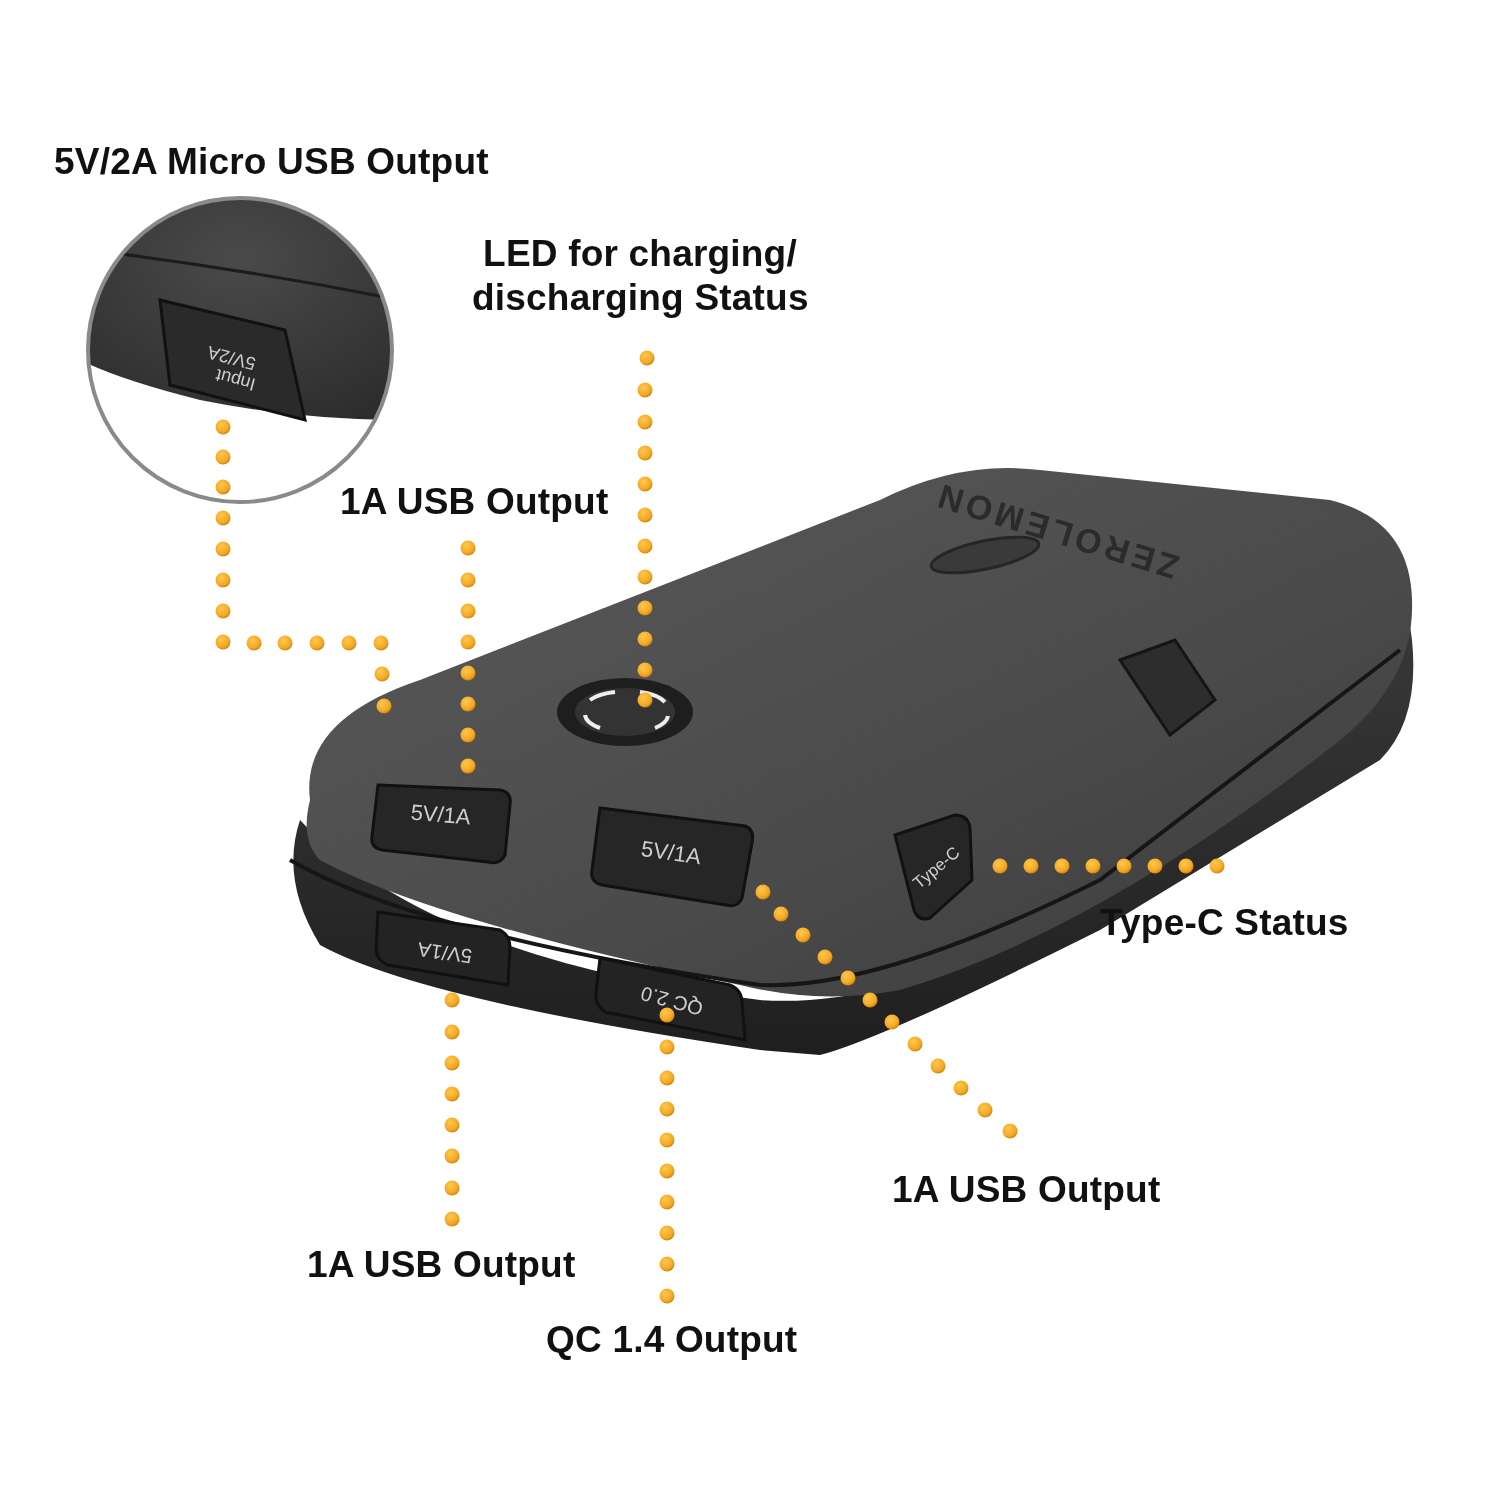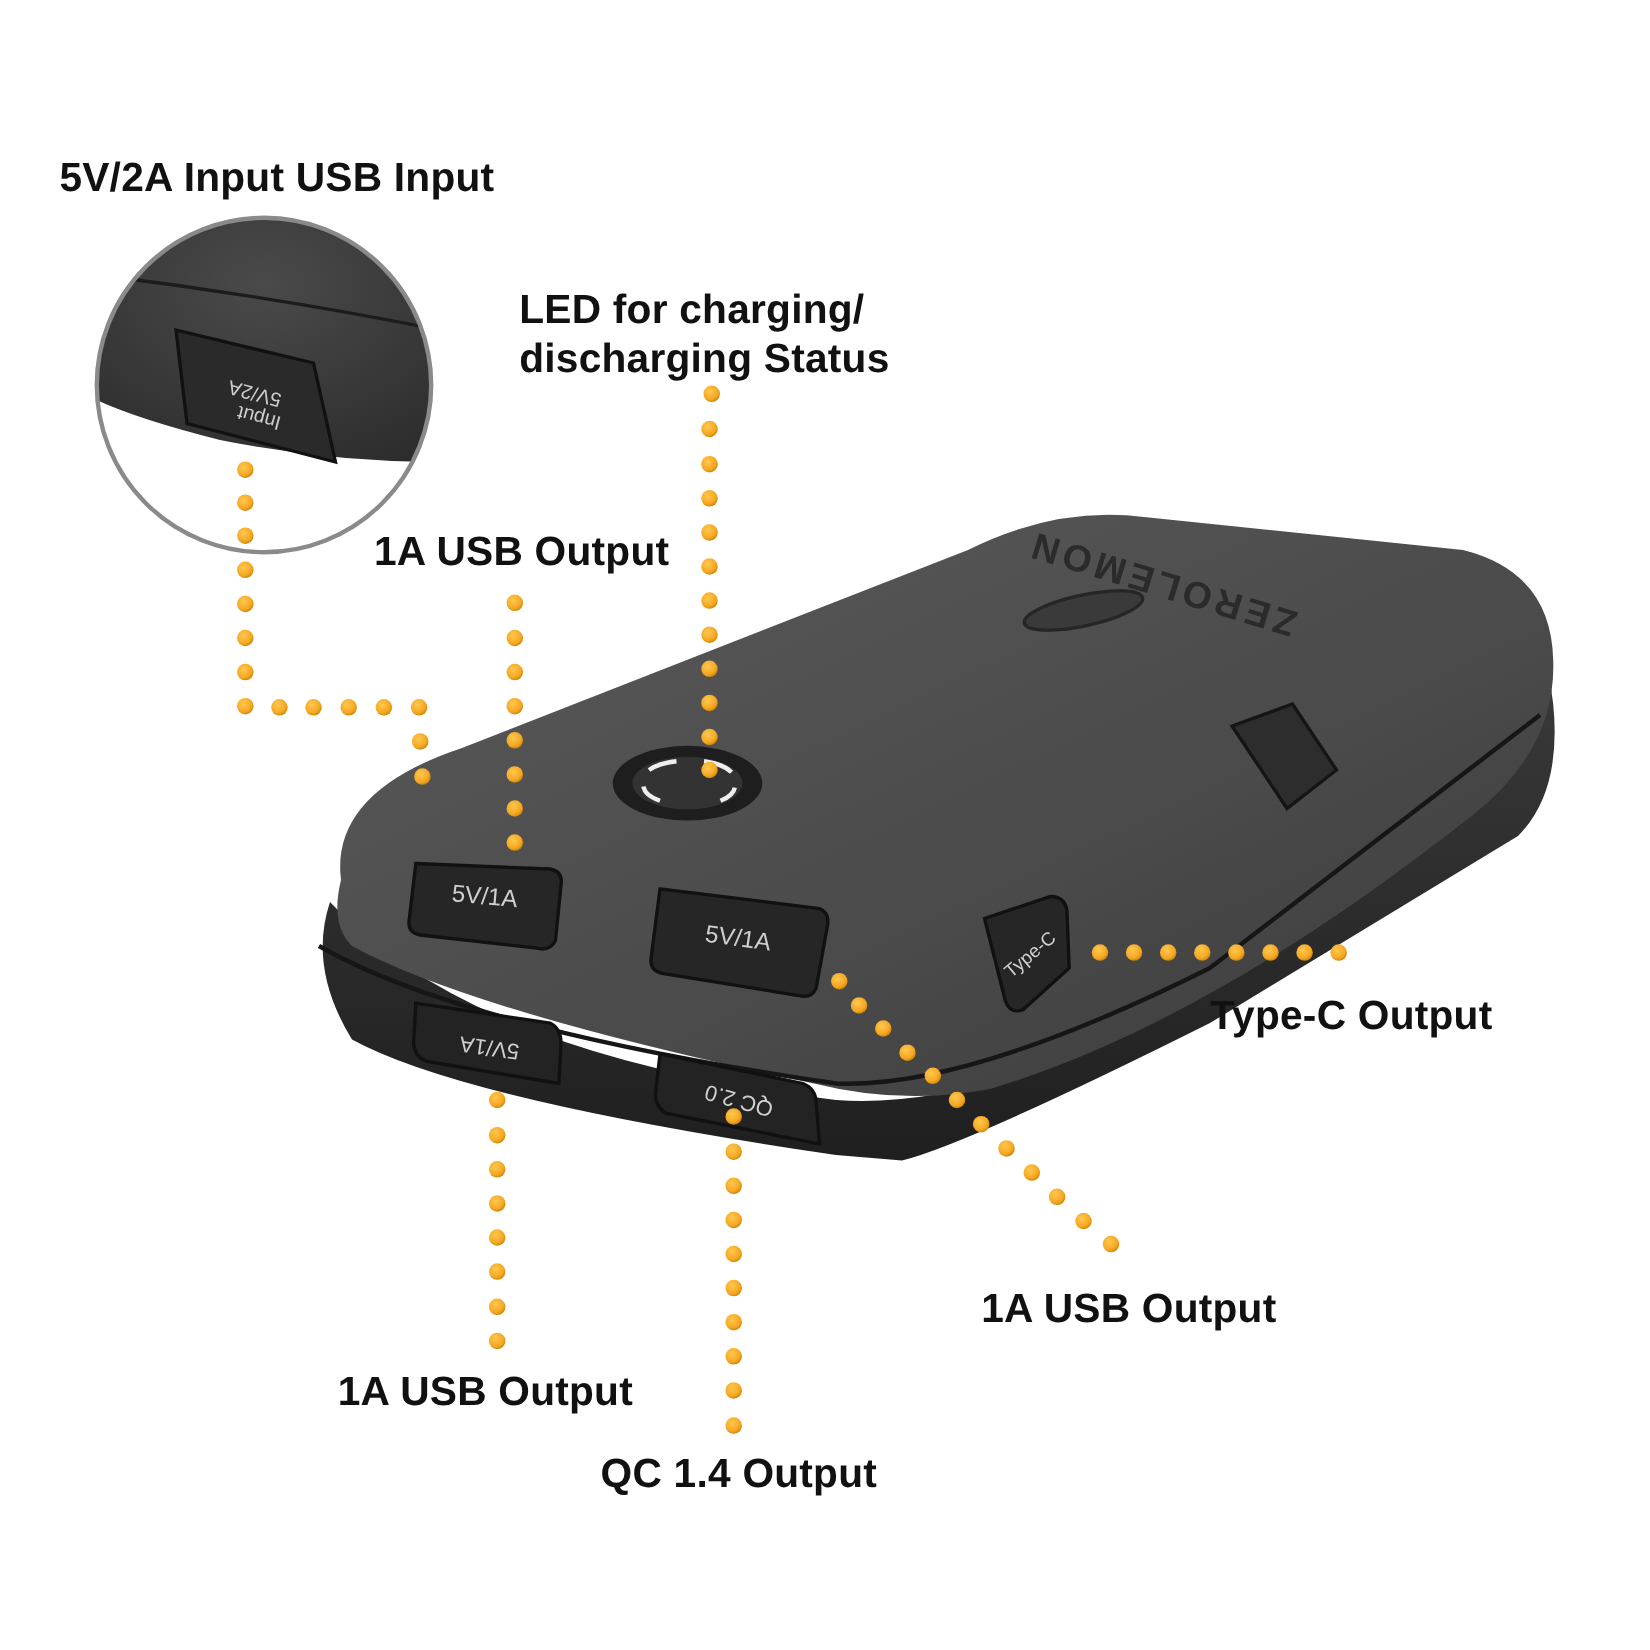--- a/index.html
+++ b/index.html
@@ -187,20 +187,20 @@
         <circle cx="667" cy="1140" r="7.5"></circle>
         <circle cx="667" cy="1171" r="7.5"></circle>
       <circle cx="667" cy="1202" r="7.5"></circle>
         <circle cx="667" cy="1233" r="7.5"></circle>
         <circle cx="667" cy="1264" r="7.5"></circle>
       <circle cx="667" cy="1296" r="7.5"></circle>
     </g>
   </g>
 </svg>
 
-<div class="label" style="left:54px; top:140px;">5V/2A Input USB Input</div>
-<div class="label two-line" style="left:472px; top:260px; width:336px;">LED for charging/
+<div class="label" style="left:54px; top:140px;">5V/2A Micro USB Output</div>
+<div class="label two-line" style="left:472px; top:232px; text-align:center; width:336px;">LED for charging/
 discharging Status</div>
 <div class="label" style="left:340px; top:480px;">1A USB Output</div>
-<div class="label" style="left:1100px; top:901px;">Type-C Output</div>
+<div class="label" style="left:1100px; top:901px;">Type-C Status</div>
 <div class="label" style="left:892px; top:1168px;">1A USB Output</div>
 <div class="label" style="left:307px; top:1243px;">1A USB Output</div>
 <div class="label" style="left:546px; top:1318px;">QC 1.4 Output</div>
 
 </body></html>

